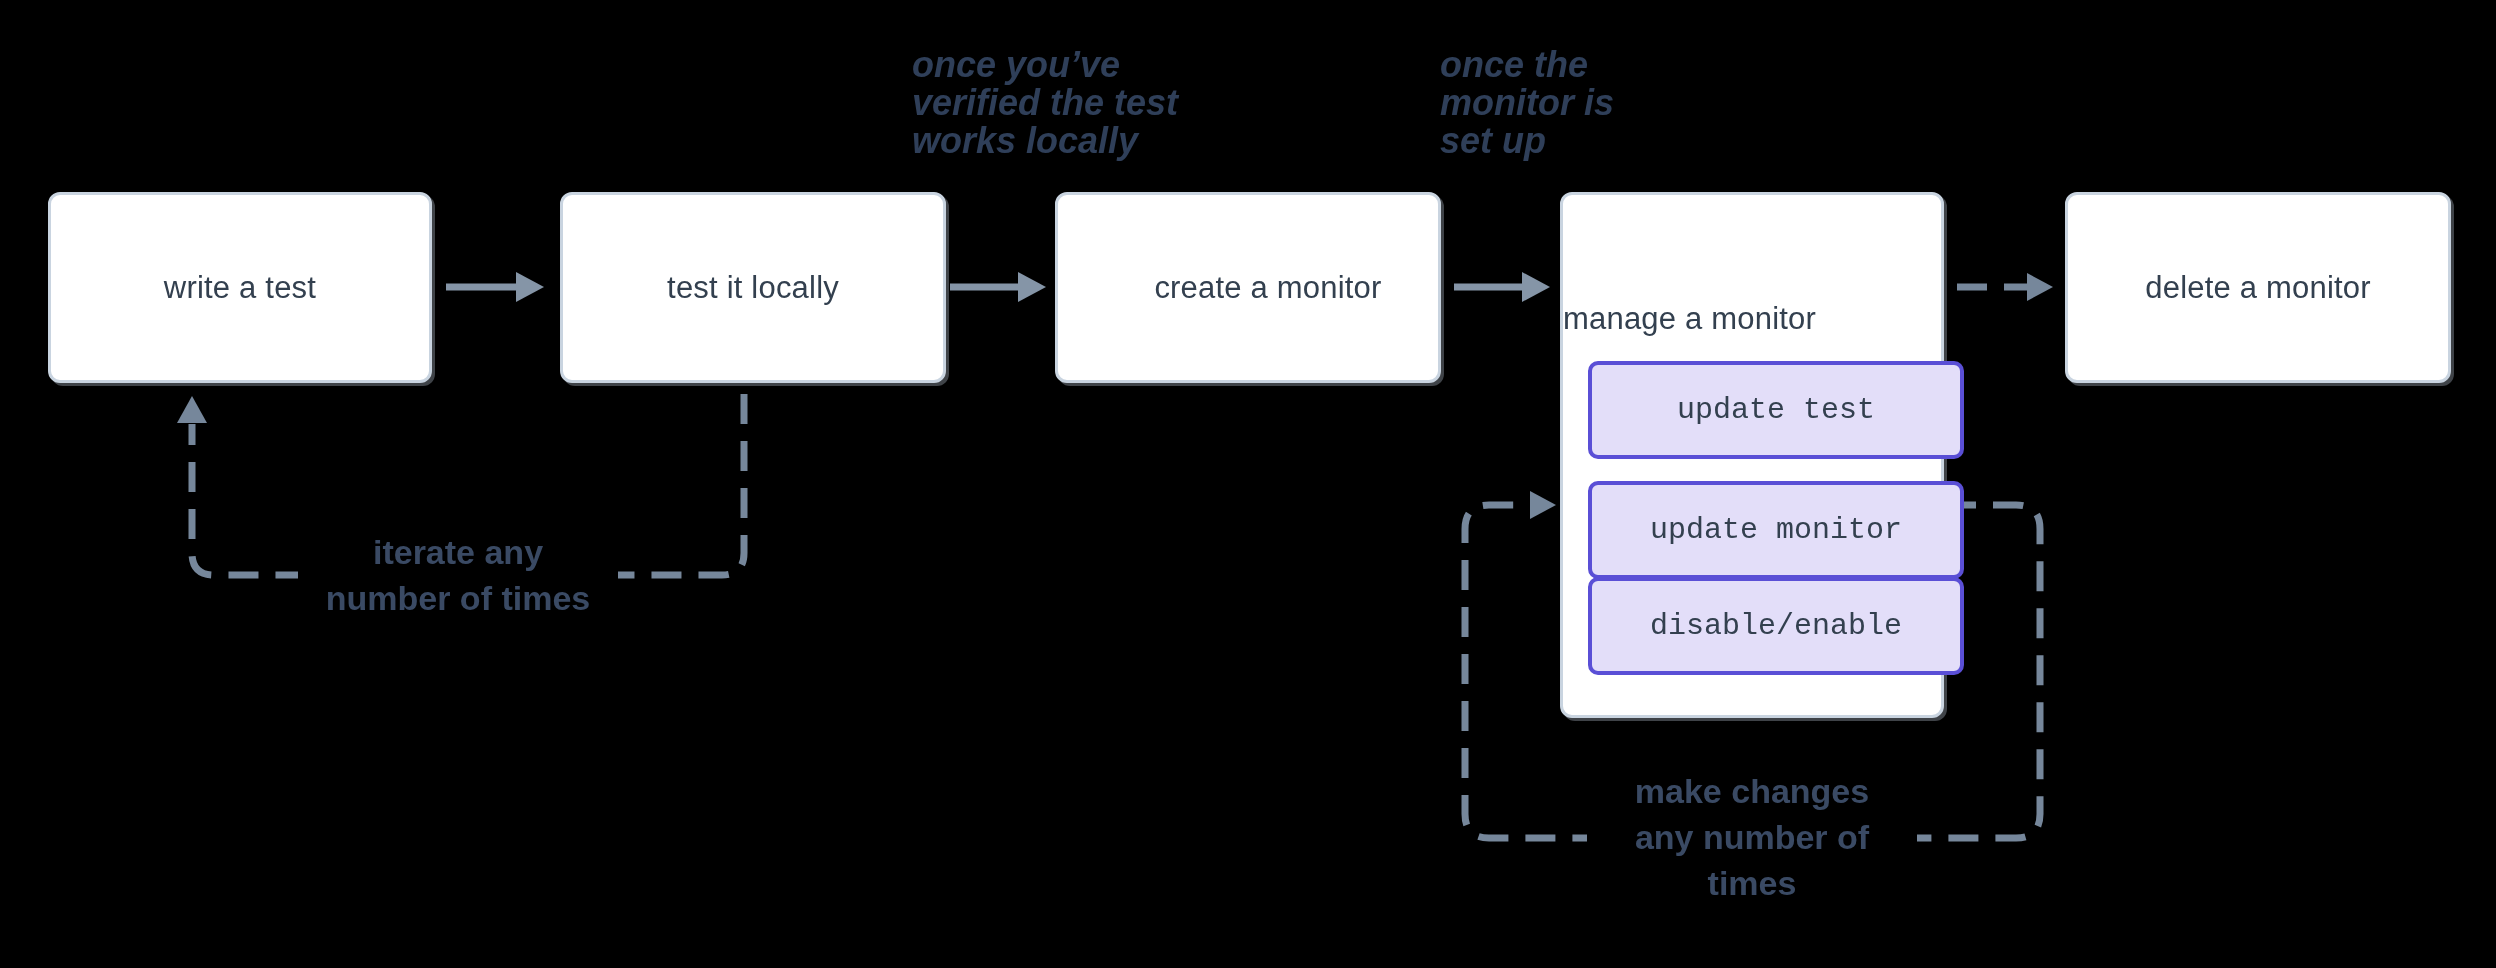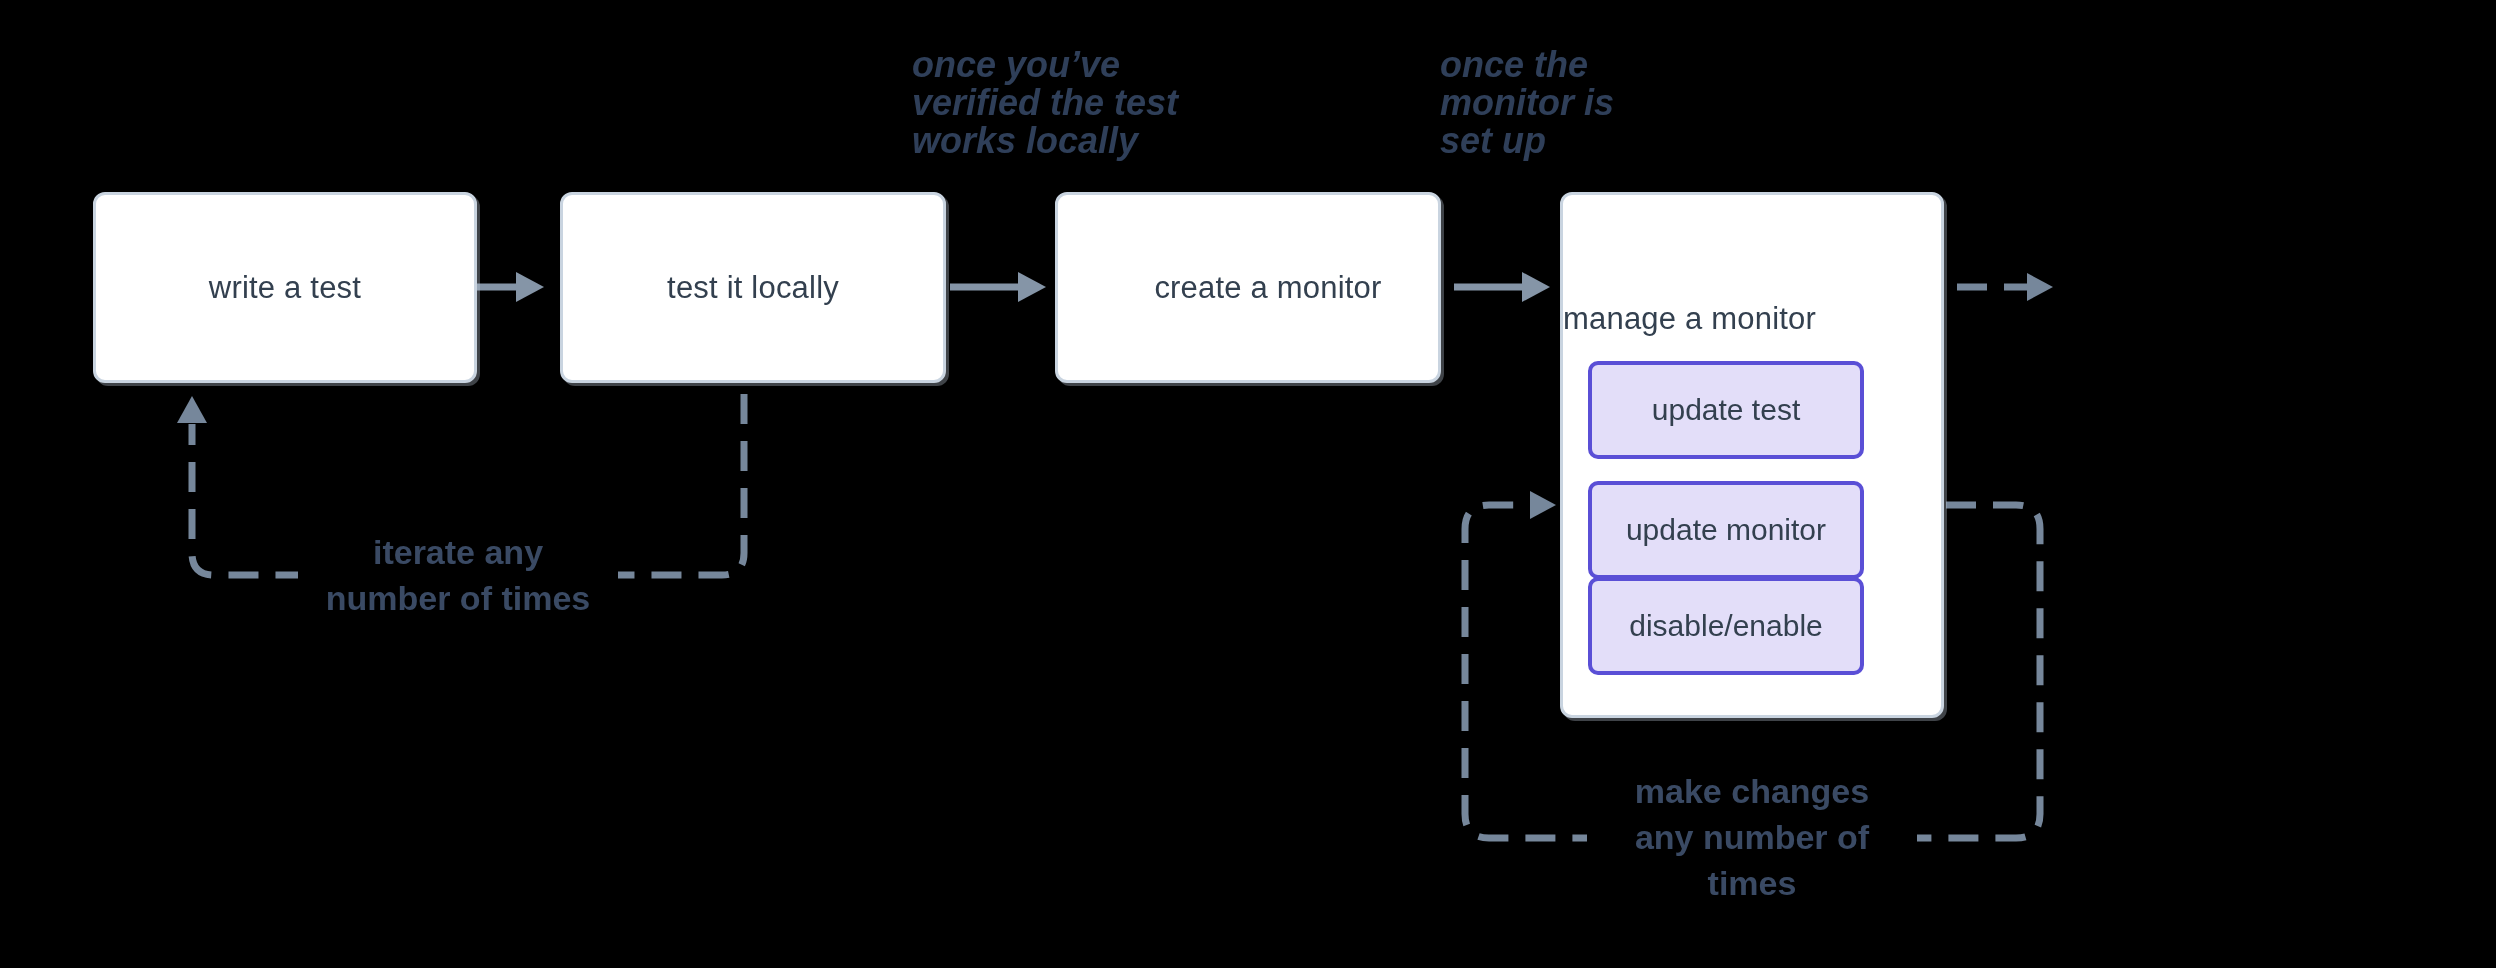--- a/index.html
+++ b/index.html
@@ -23,43 +23,43 @@
     border-radius:12px;
     box-sizing:border-box;
     display:flex;align-items:center;justify-content:center;
     box-shadow:3px 3px 0 rgba(180,192,205,0.35);
     z-index:2;
   }
   .node-label{
     font-size:31px;font-weight:500;color:var(--node_text,#33404f);
     letter-spacing:.2px;
   }
-  #node-write-test{left:48px;width:384px;margin-left:45px;}
+  #node-write-test{left:48px;width:384px;}
   #node-test-locally{left:560px;}
   #node-create-monitor{left:1055px;padding-left:40px;}
   #node-delete-monitor{left:2065px;}
 
   #node-manage-monitor{
     left:1560px;width:384px;height:526px;
     display:block;
   }
   .manage-title{
     position:absolute;top:74px;left:0;width:100%;
     text-align:left;
     font-size:31px;font-weight:500;color:var(--node_text,#33404f);
     letter-spacing:.2px;
     margin-top:32px;
   }
   .action-btn{
-    position:absolute;left:25px;width:276px;height:98px;
+    position:absolute;left:25px;width:376px;height:98px;
     background:var(--action_bg,#e3def9);
     border:4px solid var(--action_border,#5a4fd6);
     border-radius:10px;
     box-sizing:border-box;
-    display:flex;align-items:center;justify-content:center;
+    display:flex;align-items:center;justify-content:center;font-family:Liberation Mono, monospace;
   }
   .action-btn .action-label{
     font-size:30px;font-weight:500;color:var(--node_text,#33404f);
   }
   #action-update-test{top:166px;}
   #action-update-monitor{top:286px;}
   #action-disable-enable{top:382px;}
 
   .note{
     position:absolute;z-index:3;
@@ -124,20 +124,23 @@
       <span class="action-label">update test</span>
     </div>
     <div class="action-btn" id="action-update-monitor">
       <span class="action-label">update monitor</span>
     </div>
     <div class="action-btn" id="action-disable-enable">
       <span class="action-label">disable/enable</span>
     </div>
   </div>
 
+  <div class="node" id="node-delete-monitor">
+    <span class="node-label">delete a monitor</span>
+  </div>
 
   <div class="note" id="note-verified">once you’ve
 verified the test
 works locally</div>
 
   <div class="note" id="note-setup">once the
 monitor is
 set up</div>
 
   <div class="loop-label" id="iterate-label">iterate any

